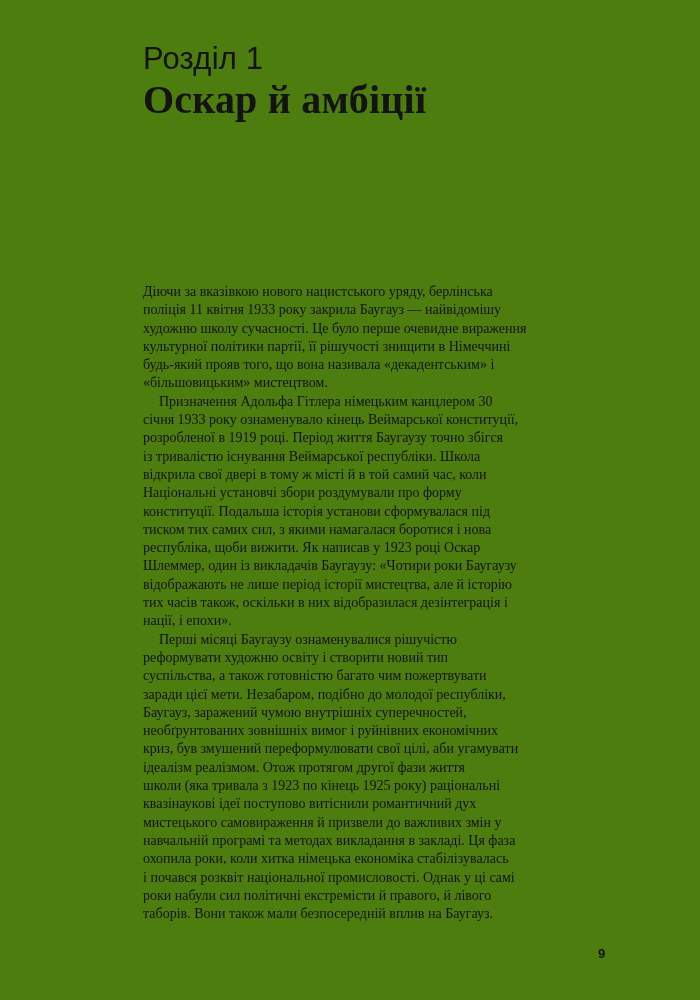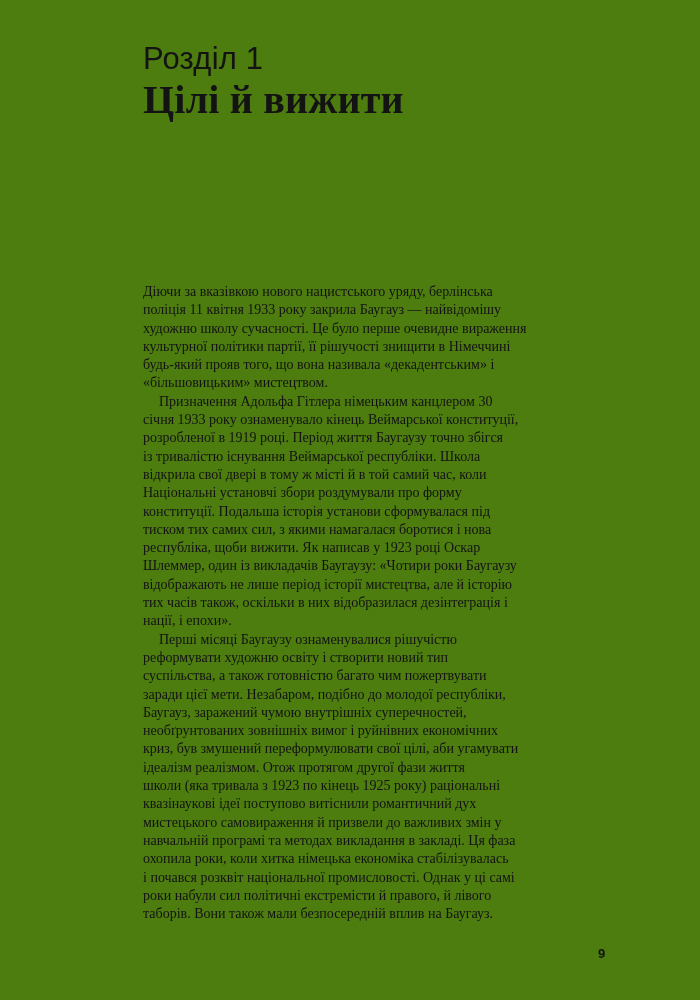--- a/index.html
+++ b/index.html
@@ -65,21 +65,21 @@
     font-size: 13px;
     line-height: 16px;
     color: #131313;
   }
 </style>
 </head>
 <body>
 
 <div class="page">
   <div class="chapter-label">Розділ 1</div>
-  <h1 class="chapter-title">Цілі й вижити</h1>
+  <h1 class="chapter-title">Оскар й амбіції</h1>
   <div class="body-text">
       <p class="para">Діючи за вказівкою нового нацистського уряду, берлінська
 поліція 11 квітня 1933 року закрила Баугауз — найвідомішу
 художню школу сучасності. Це було перше очевидне вираження
 культурної політики партії, її рішучості знищити в Німеччині
 будь-який прояв того, що вона називала «декадентським» і
 «більшовицьким» мистецтвом.</p>
       <p class="para indent">Призначення Адольфа Гітлера німецьким канцлером 30
 січня 1933 року ознаменувало кінець Веймарської конституції,
 розробленої в 1919 році. Період життя Баугаузу точно збігся

